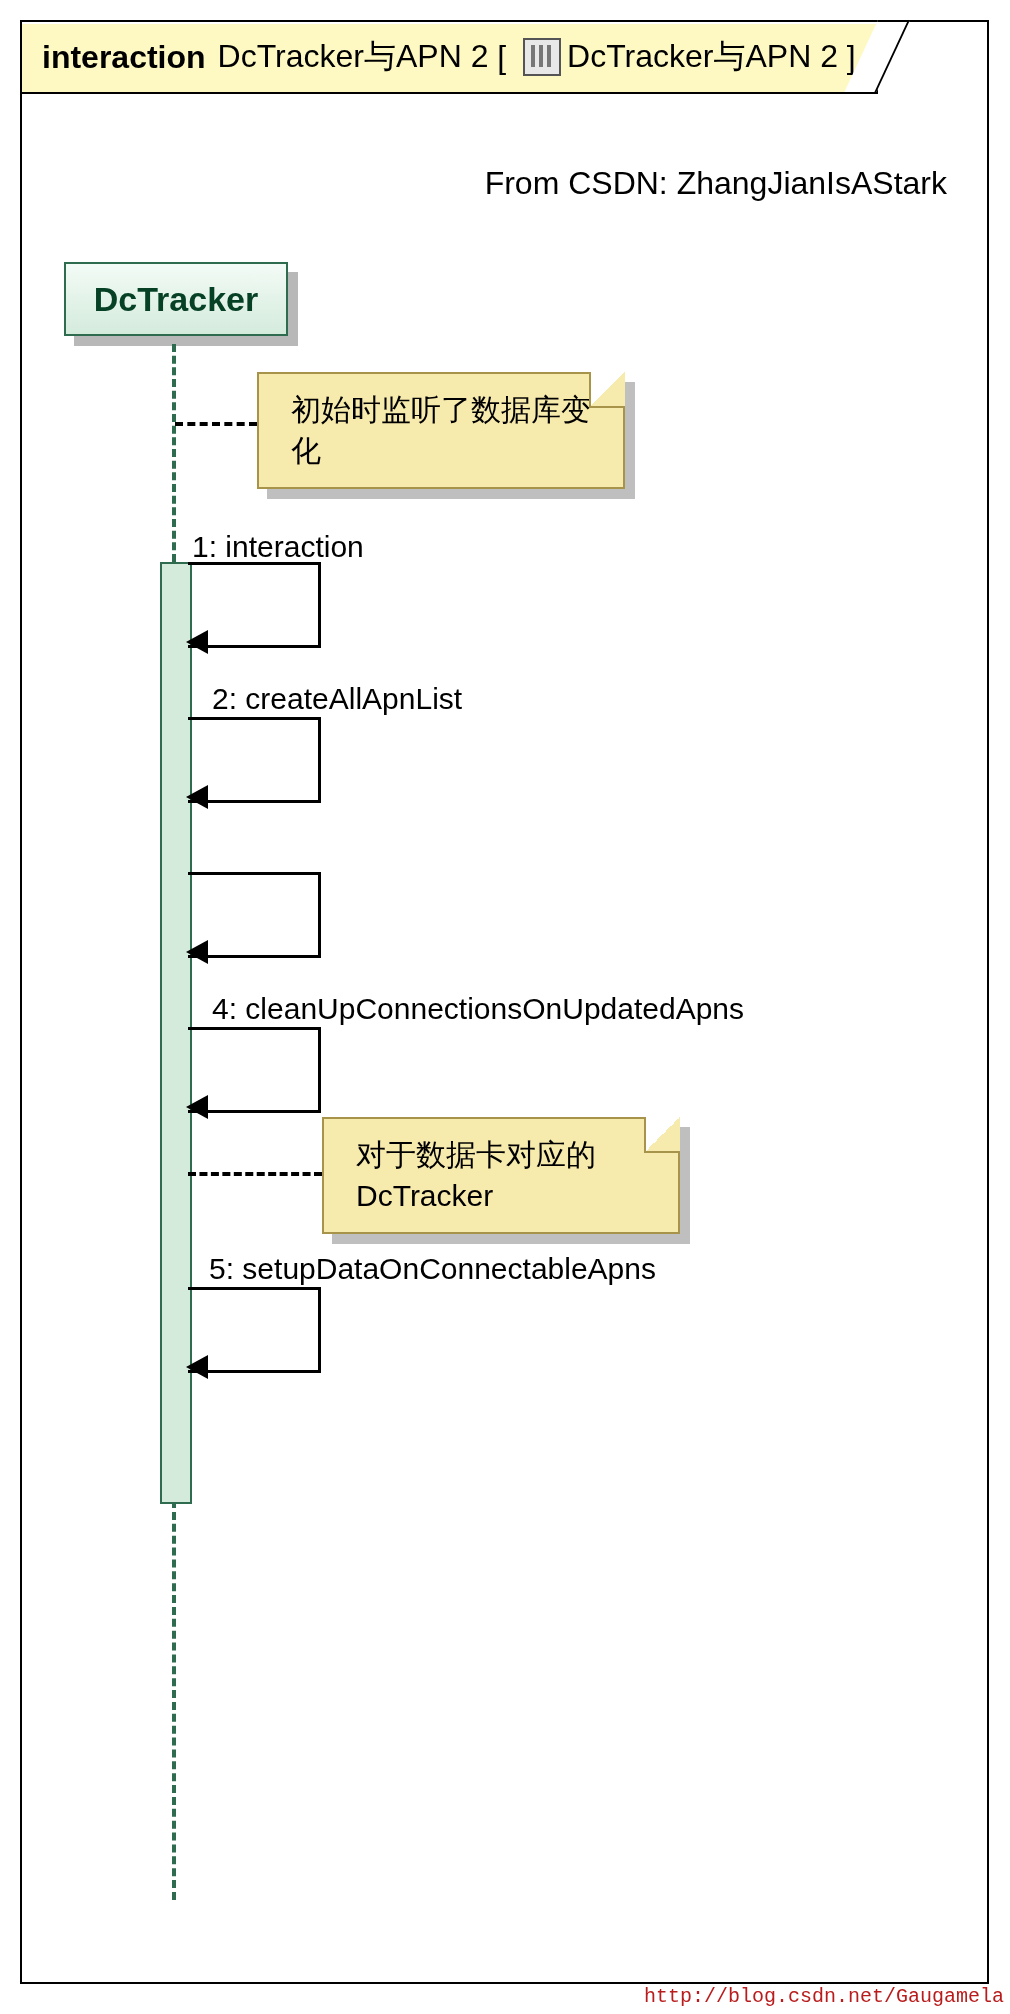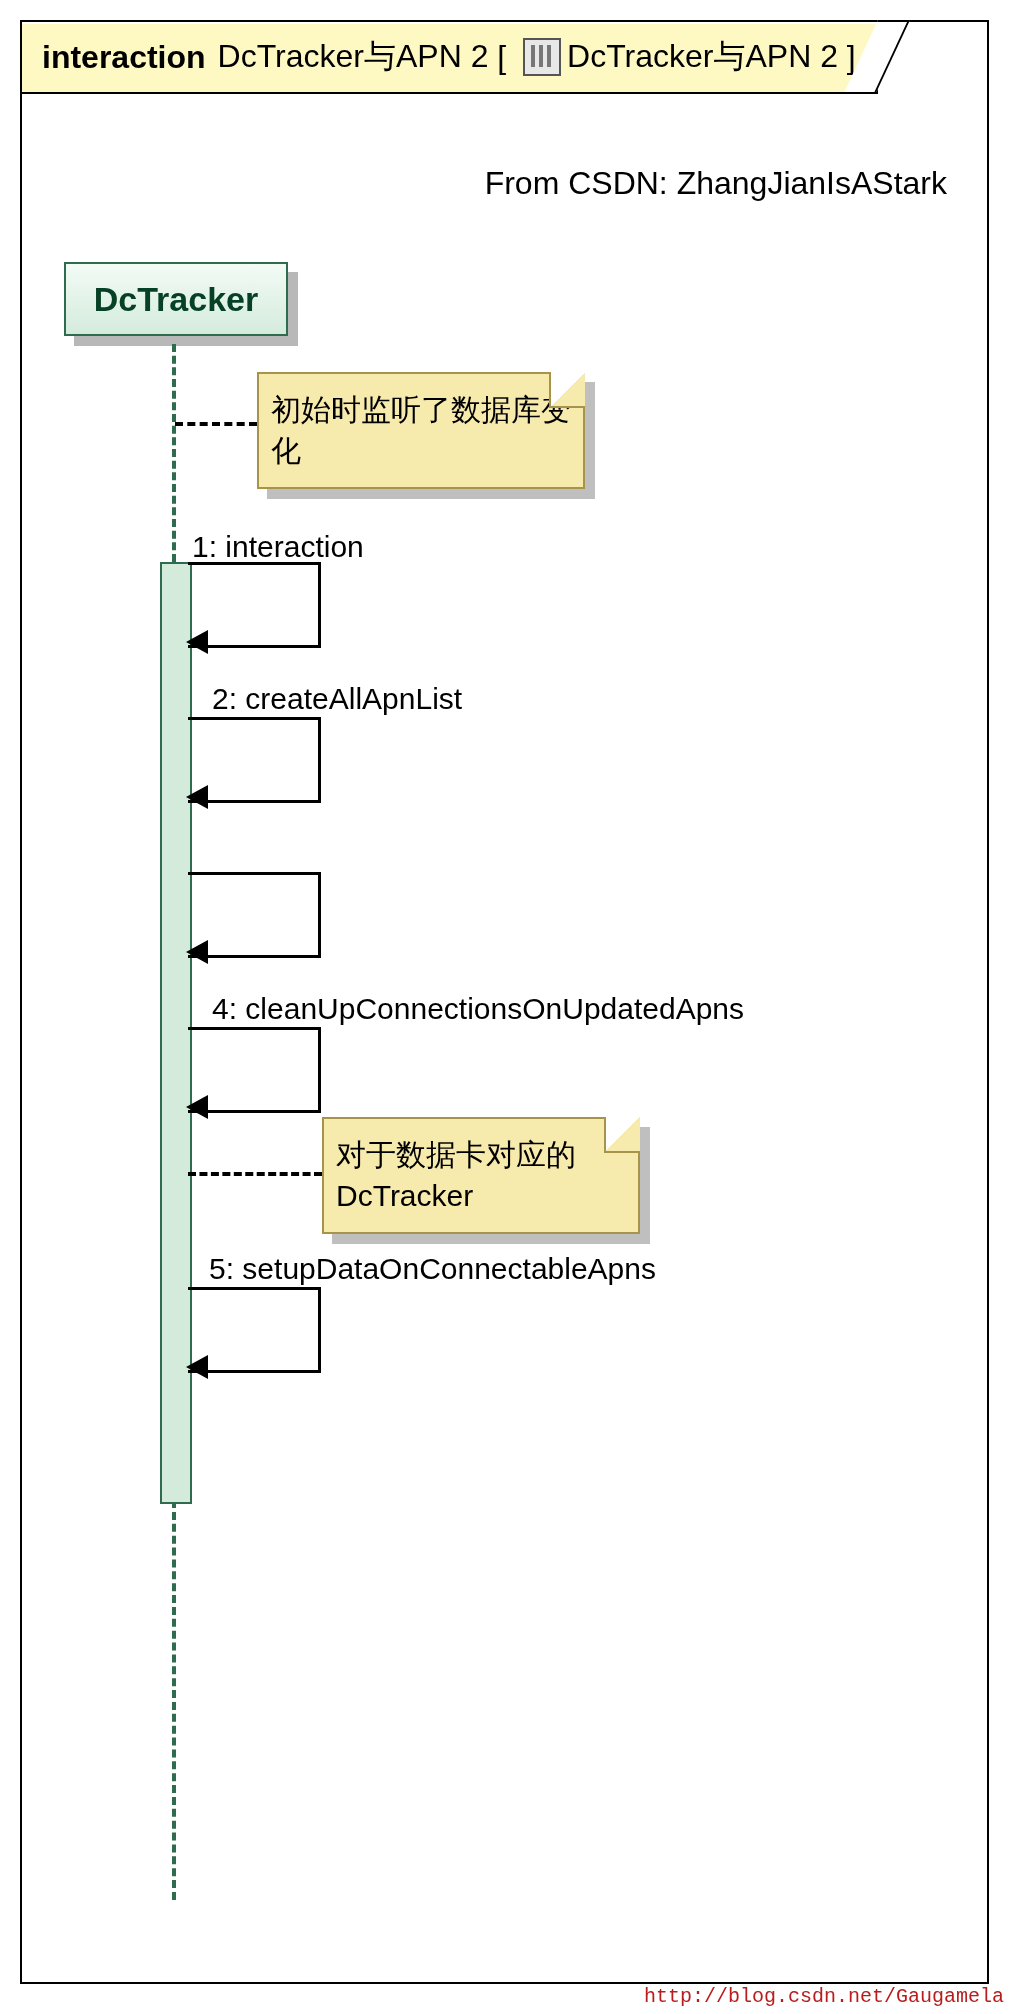--- a/index.html
+++ b/index.html
@@ -28,21 +28,21 @@
         justify-content:center;font-size:34px;font-weight:bold;color:#064125;}
 
   
   .lifedash{position:absolute;left:150px;border-left:4px dashed #2f6b4f;}
 
   
   .activation{position:absolute;left:138px;width:28px;background:#d4ebdc;border:2px solid #2f6b4f;}
 
   
   .note{position:absolute;background:#f7eaad;border:2px solid #a7934a;
-        box-shadow:10px 10px 0 rgba(0,0,0,.25);padding:16px 12px;font-size:30px;line-height:1.35;}
+        box-shadow:10px 10px 0 rgba(0,0,0,.25);padding:16px 32px;font-size:30px;line-height:1.35;}
   .note .fold{position:absolute;right:-2px;top:-2px;width:34px;height:34px;
               background:linear-gradient(135deg,#fff 0 50%,#f7eaad 50% 100%);
               border-left:2px solid #a7934a;border-bottom:2px solid #a7934a;}
   .noteconn{position:absolute;border-top:4px dashed #000;}
 
   
   .msglabel{position:absolute;font-size:30px;}
   .msgbox{position:absolute;left:166px;width:130px;border:3px solid #000;border-left:none;}
   .arrowL{position:absolute;left:166px;width:0;height:0;margin-left:-2px;
           border-top:12px solid transparent;border-bottom:12px solid transparent;

